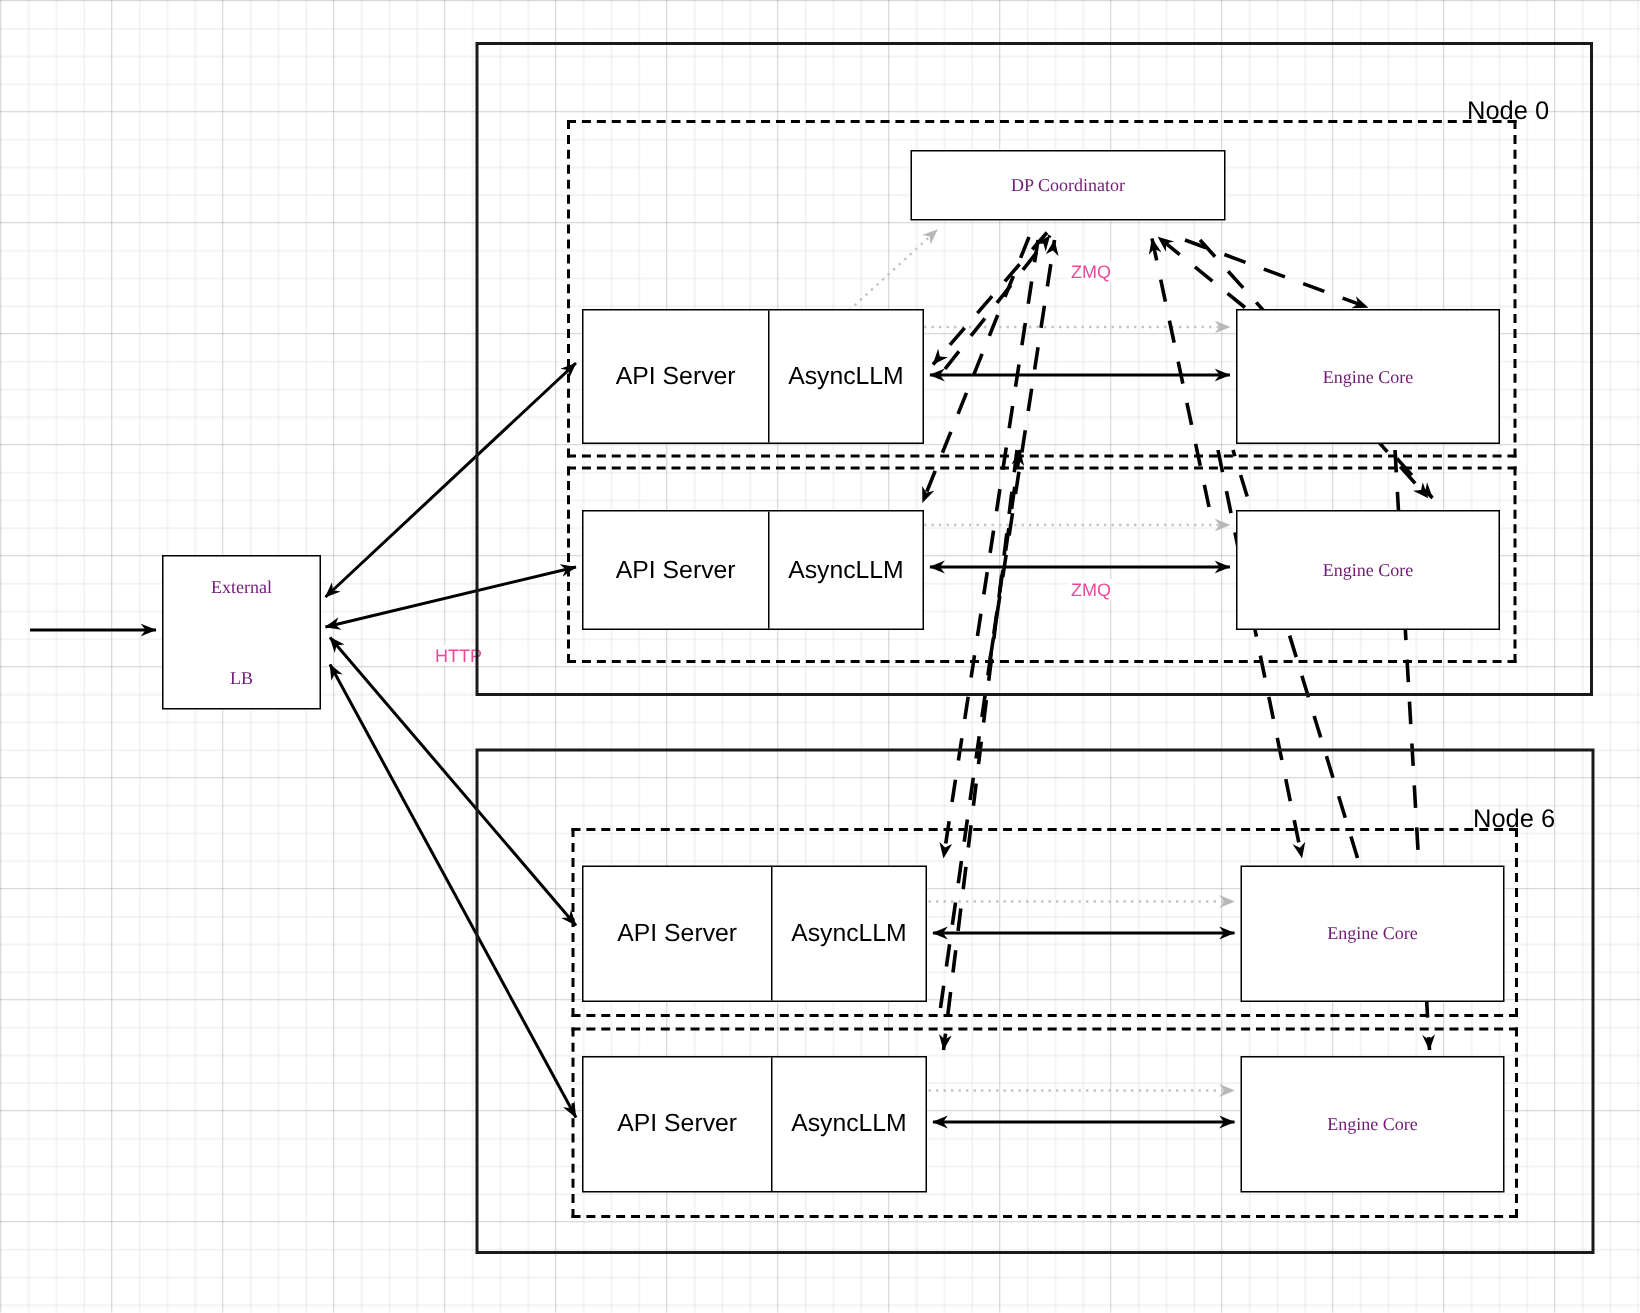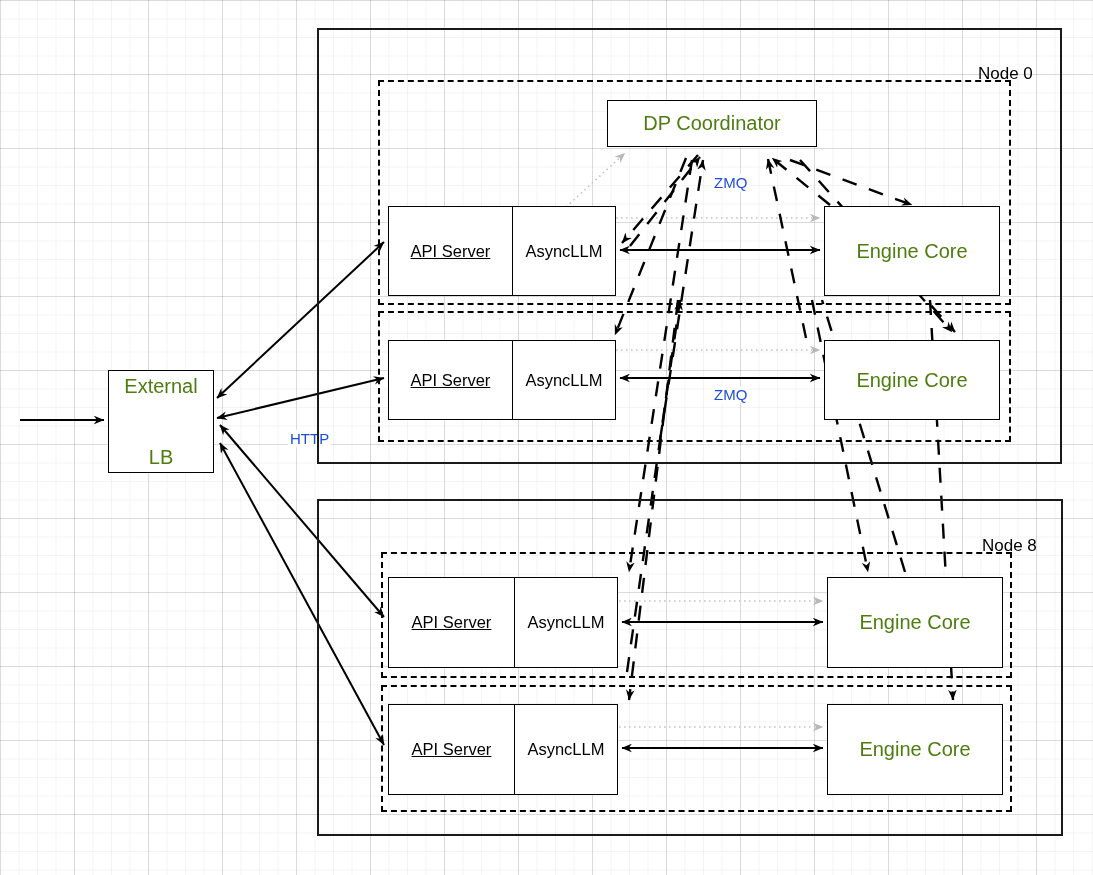--- a/index.html
+++ b/index.html
@@ -42,41 +42,42 @@
     background:transparent;
   }
   .box{
     position:absolute;
     border:1.6px solid #000;
     background:#ffffff;
     box-sizing:border-box;
     display:flex;
     align-items:center;
     justify-content:center;
-    font-size:20px;
-    color:#4d7c0f;
+    font-size:12px;
+    color:#701a75;
     white-space:nowrap;
+    font-family:Liberation Serif, serif;
   }
   .split{
     position:absolute;
     border:1.6px solid #000;
     background:#ffffff;
     box-sizing:border-box;
     display:flex;
   }
   .split > .cell{
     display:flex;align-items:center;justify-content:center;
     font-size:16.5px;color:#000;white-space:nowrap;
     box-sizing:border-box;
   }
-  .split > .cell.left{border-right:1.6px solid #000;text-decoration:underline;}
+  .split > .cell.left{border-right:1.6px solid #000;}
   .edge-label{
     position:absolute;
-    font-size:15px;
-    color:#1d4ed8;
+    font-size:12px;
+    color:#ec4899;
     background:#ffffff;
     padding:0 2px;
     white-space:nowrap;
   }
 </style>
 </head>
 <body>
 
 <div id="canvas">
 
@@ -187,21 +188,21 @@
     <div class="cell" style="width:103px;">
       <span>AsyncLLM</span>
     </div>
   </div>
   <div class="box" style="left:824px;top:340px;width:176px;height:80px;">
     <span>Engine Core</span>
   </div>
   <div class="edge-label" style="left:712px;top:386px;">ZMQ</div>
 
   <div class="node-frame" style="left:317px;top:499px;width:746px;height:337px;"></div>
-  <div class="node-label" style="left:982px;top:516px;">Node 8</div>
+  <div class="node-label" style="left:982px;top:516px;">Node 6</div>
 
   <div class="dashgroup" style="left:381px;top:552px;width:631px;height:126px;"></div>
   <div class="split" style="left:388px;top:577px;width:230px;height:91px;">
     <div class="cell left" style="width:127px;">
       <span>API Server</span>
     </div>
     <div class="cell" style="width:103px;">
       <span>AsyncLLM</span>
     </div>
   </div>

